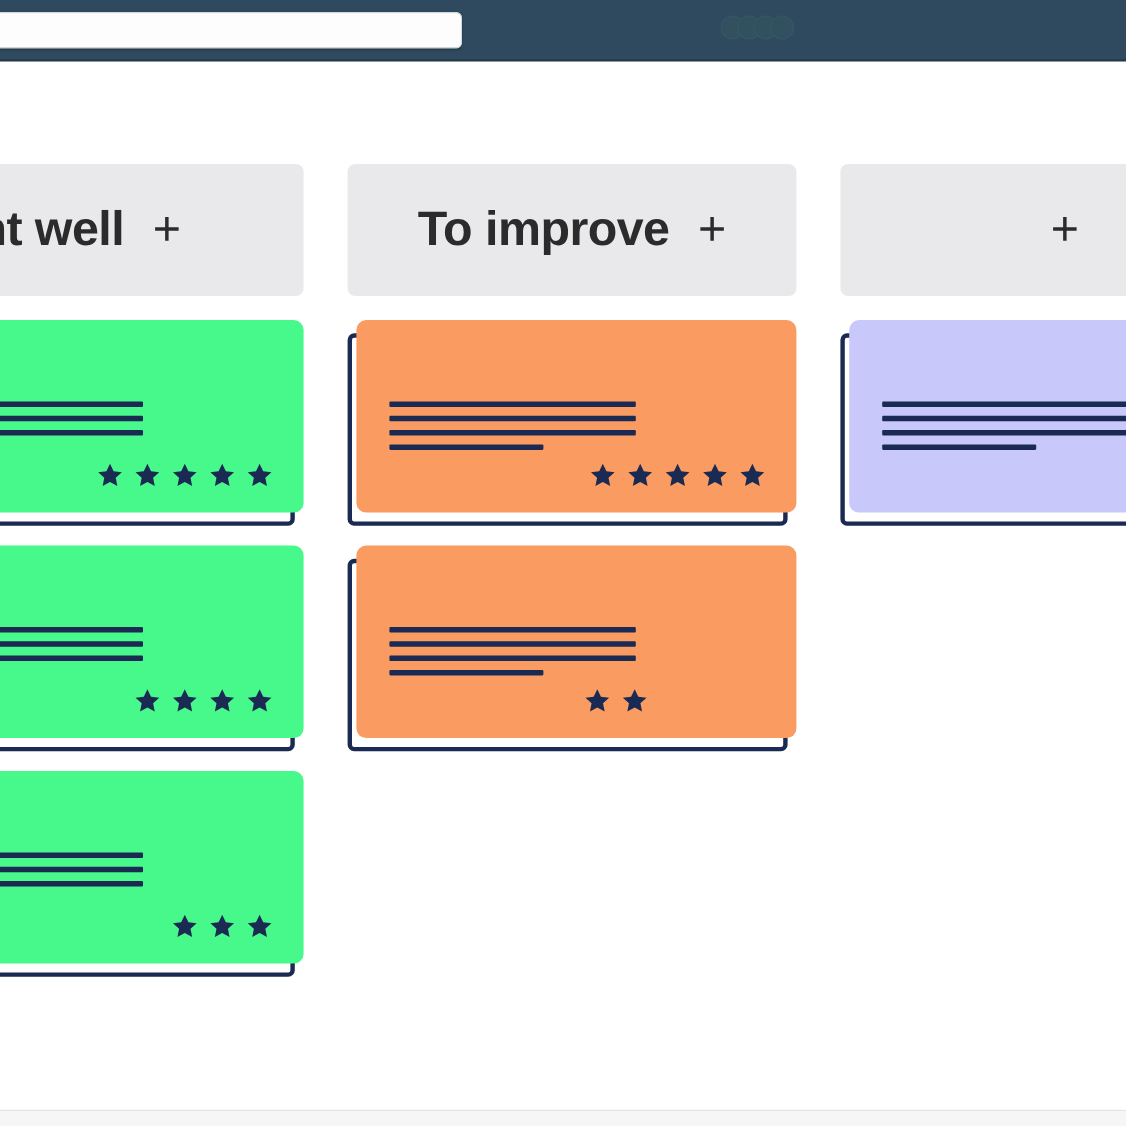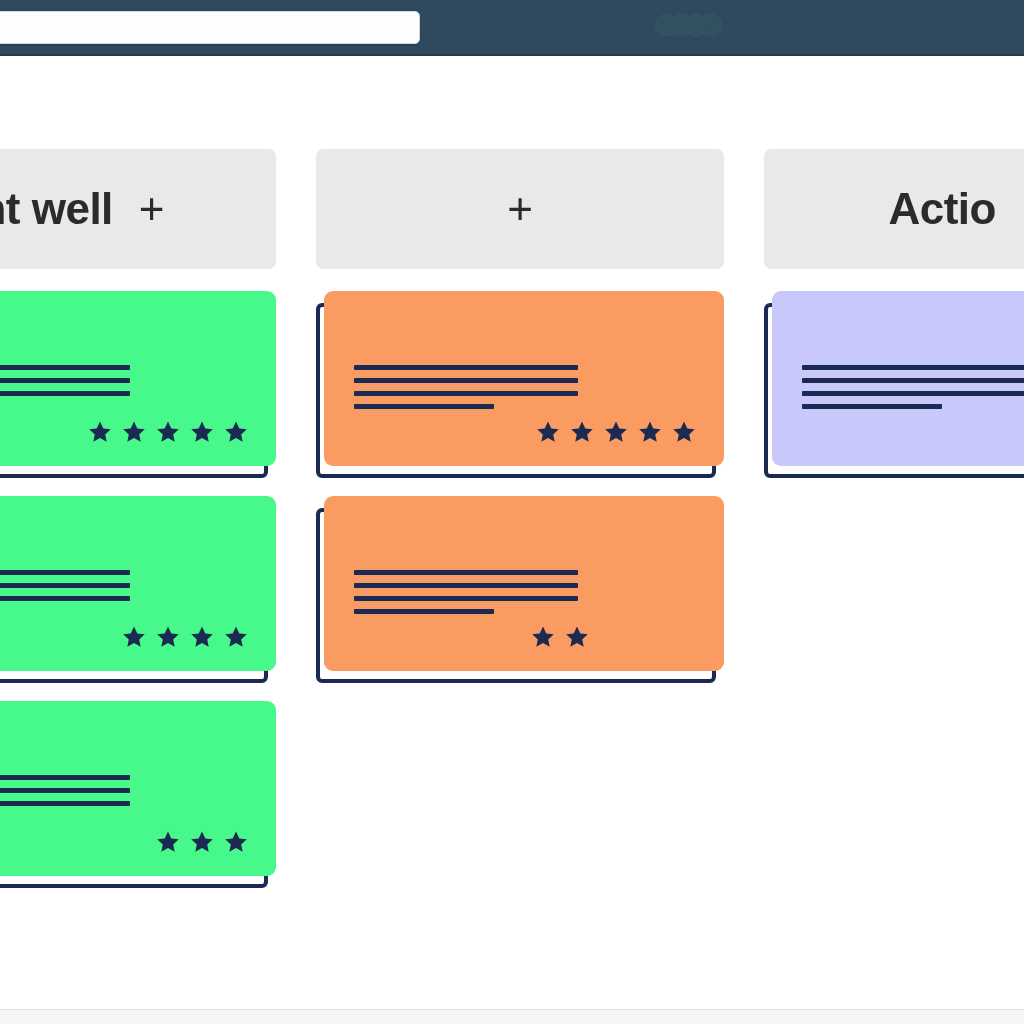--- a/index.html
+++ b/index.html
@@ -296,20 +296,21 @@
                   </svg>
               </div>
             </div>
           </div>
 
         </div>
       </div>
 
       <div class="column">
         <div class="column-header">
+          <span class="column-title">To improve</span>
           <span class="column-add">+</span>
         </div>
 
         <div class="card-list">
 
           <div class="card">
             <div class="card-frame"></div>
             <div class="card-fill orange">
               <div class="card-lines">
                 <div class="card-line" style="width:224px"></div>
@@ -355,21 +356,20 @@
                   </svg>
               </div>
             </div>
           </div>
 
         </div>
       </div>
 
       <div class="column">
         <div class="column-header">
-          <span class="column-title">Actio</span>
           <span class="column-add">+</span>
         </div>
 
         <div class="card-list">
 
           <div class="card">
             <div class="card-frame"></div>
             <div class="card-fill lavender">
               <div class="card-lines">
                 <div class="card-line" style="width:224px"></div>

